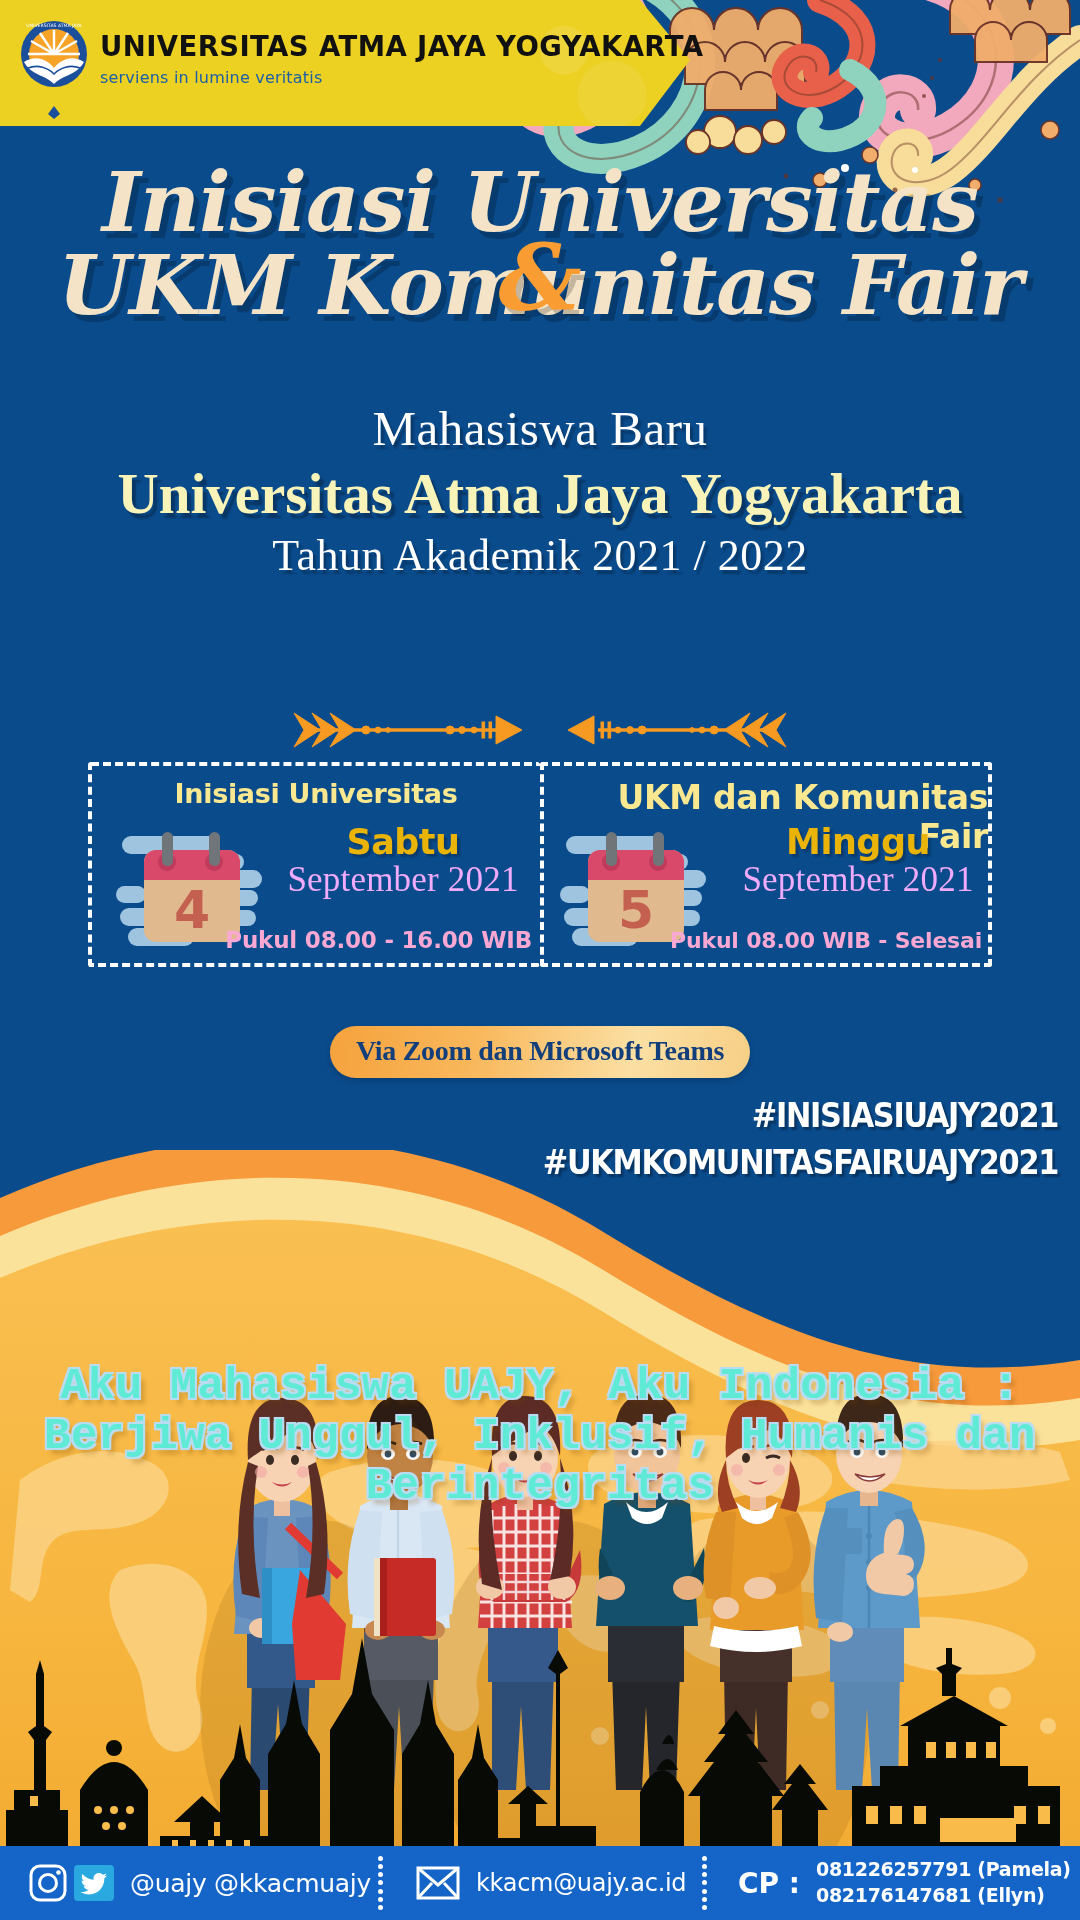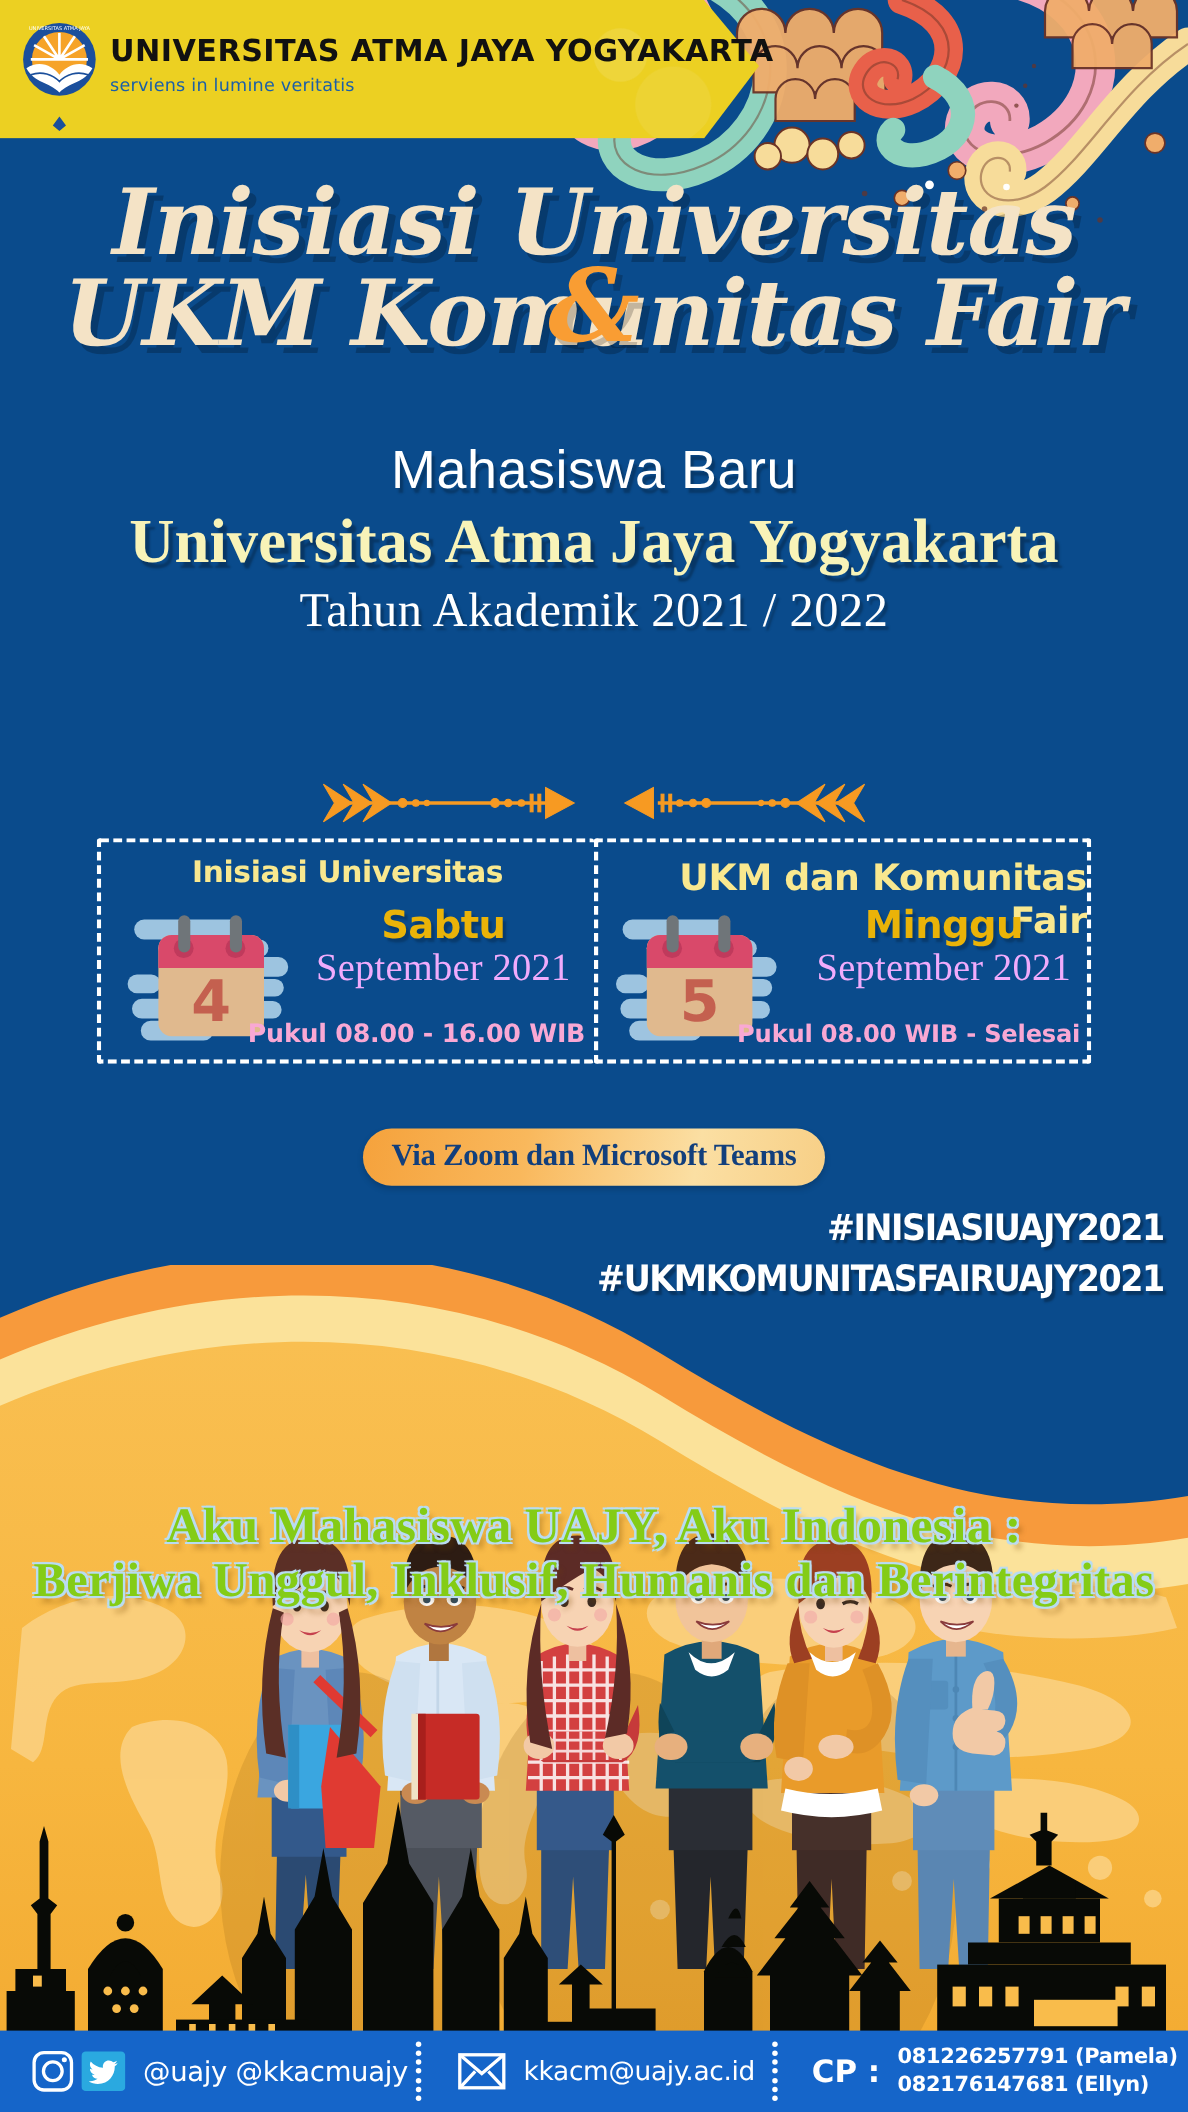--- a/index.html
+++ b/index.html
@@ -56,21 +56,21 @@
   .amp{
     position:absolute; left:50%; top:72px; transform:translateX(-50%);
     font-family:"DejaVu Serif", serif; font-weight:700; font-style:italic;
     font-size:92px; color:#f99d33; text-shadow:5px 6px 0 rgba(0,0,0,.20);
     z-index:8; line-height:1;
   }
 
   
   .subtitle{ position:absolute; left:0; top:400px; width:1080px; text-align:center; z-index:7; }
   .sub1{
-    font-family:Liberation Sans, sans-serif; font-size:49px; color:#ffffff;
+    font-family:Liberation Serif, serif; font-size:49px; color:#ffffff;
     letter-spacing:.5px; text-shadow:3px 4px 2px rgba(0,0,0,.25);
   }
   .sub2{
     font-family:"Liberation Serif", serif; font-weight:700; font-size:57px;
     color:#f8f3b8; letter-spacing:0px; margin-top:4px;
     text-shadow:4px 5px 2px rgba(0,0,0,.28);
   }
   .sub3{
     font-family:"Liberation Serif", serif; font-size:44px; color:#ffffff;
     letter-spacing:.5px; margin-top:4px; text-shadow:3px 4px 2px rgba(0,0,0,.25);
@@ -132,21 +132,21 @@
   .tag.t1{ font-size:33px; }
   .tag.t2{ font-size:33px; margin-top:8px; }
 
   
   .bottom{ position:absolute; left:0; top:1150px; width:1080px; height:770px; z-index:4; overflow:hidden; }
   .bottom svg{ position:absolute; left:0; top:0; }
 
   
   .tagline{ position:absolute; left:0; top:1362px; width:1080px; text-align:center; z-index:9; }
   .tg-line{
-    font-family:Liberation Serif, serif; font-weight:700; color:#84cc16;
+    font-family:Liberation Mono, monospace; font-weight:700; color:#5eead4;
     font-size:45px; line-height:1.12; letter-spacing:.4px;
     text-shadow:
       -2px -2px 0 #b9dcf2,  2px -2px 0 #b9dcf2,
       -2px  2px 0 #b9dcf2,  2px  2px 0 #b9dcf2,
        0 0 3px #b9dcf2, 5px 6px 5px rgba(120,70,0,.30);
   }
   .tg-line.l2{ font-size:44px; }
 
   
   .people{ position:absolute; left:0; top:1150px; width:1080px; height:740px; z-index:8; }

